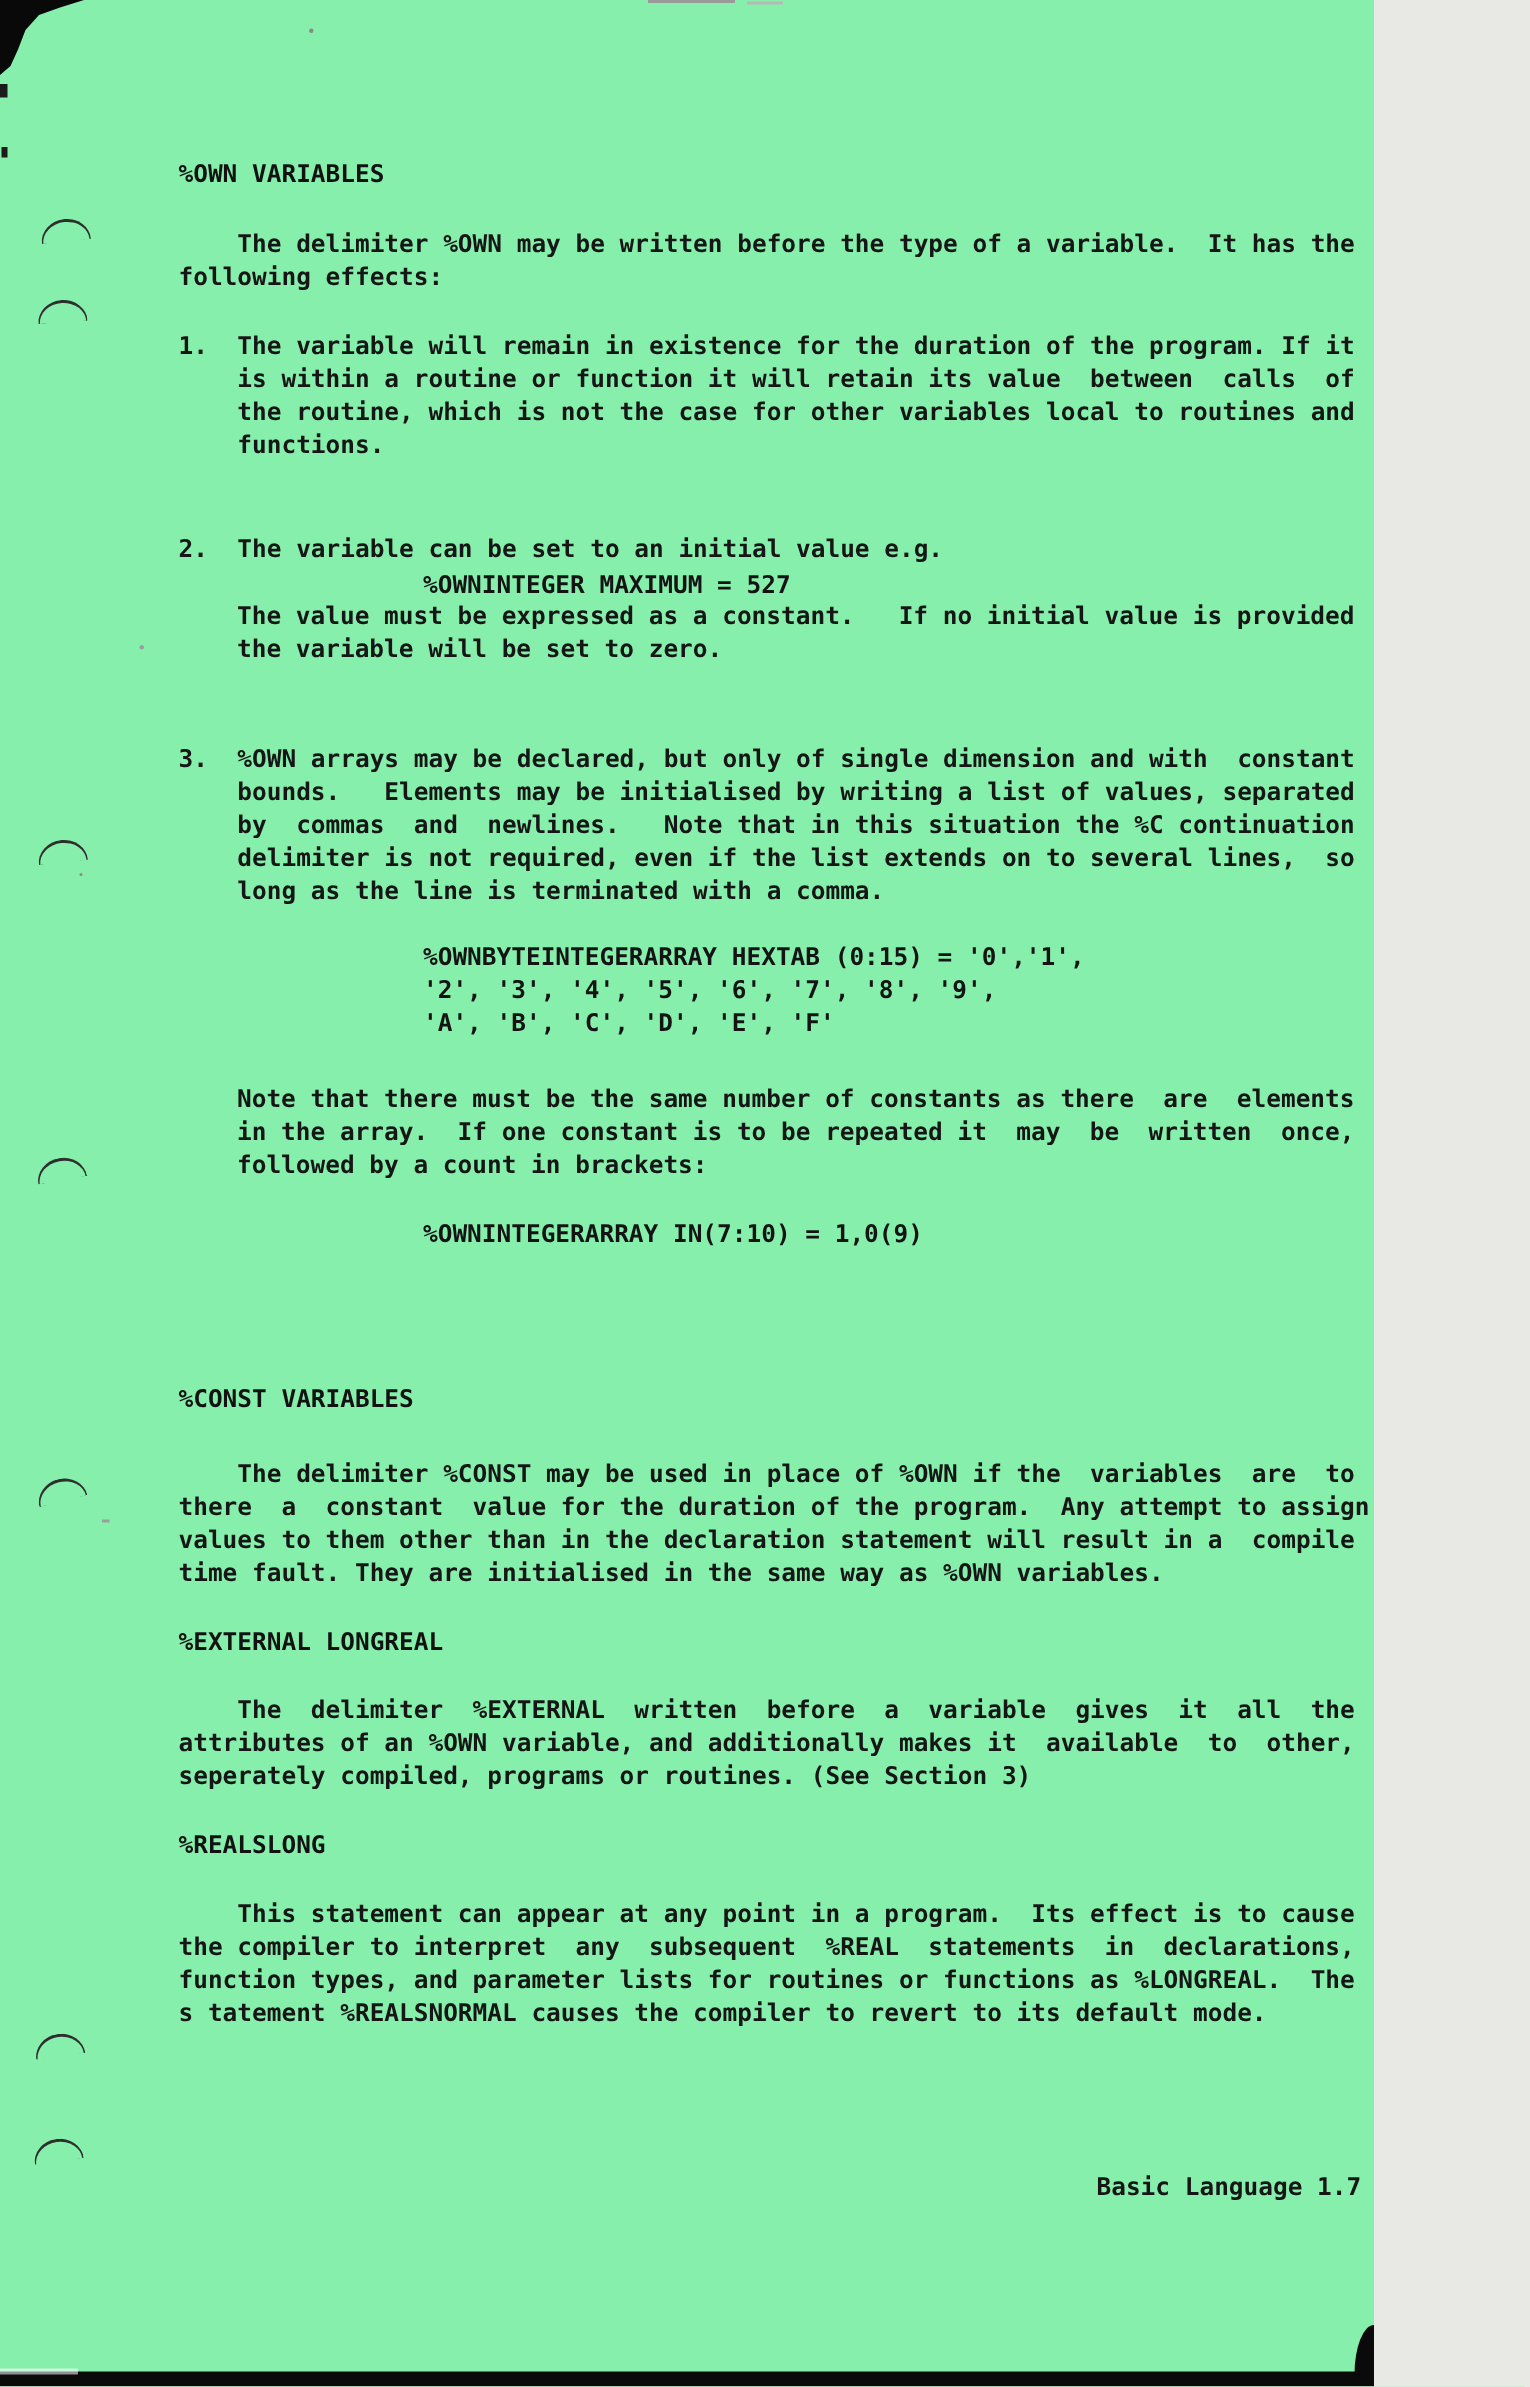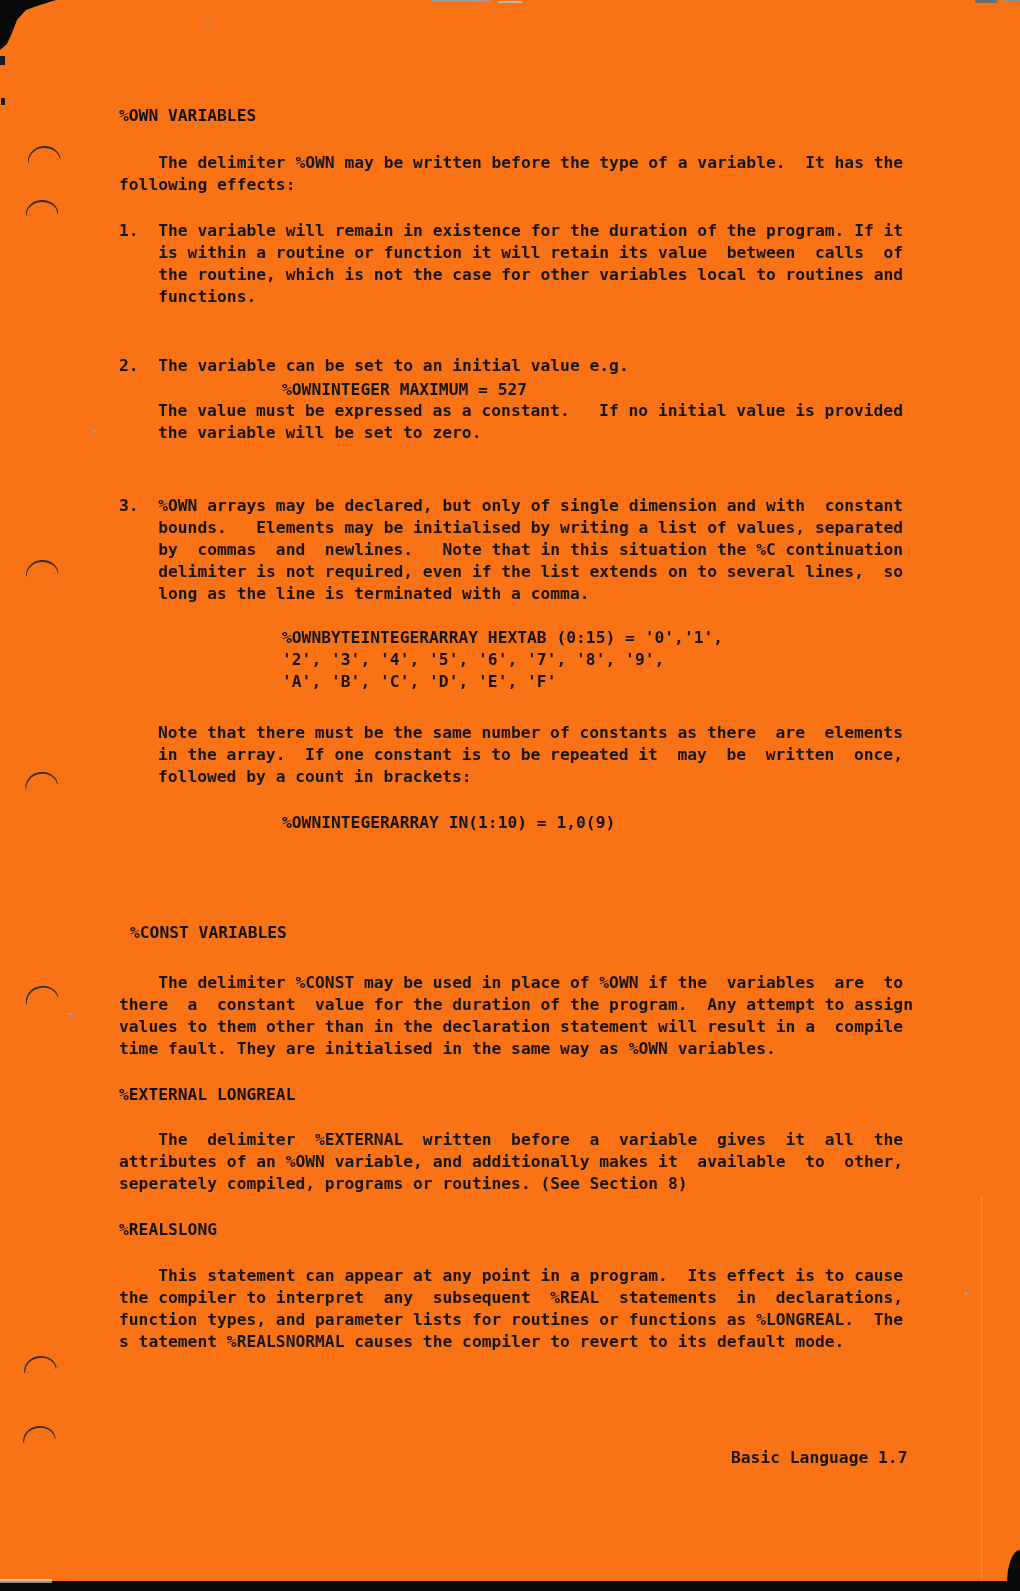--- a/index.html
+++ b/index.html
@@ -1,19 +1,19 @@
 <!DOCTYPE html>
 <html><head>
 <meta charset="utf-8">
 <style>
   html,body{margin:0;padding:0;background:#e8e8e4;}
   .page{
     position:relative;
-    width:1020px;height:1591px;
-    background:#f97316;
+    width:916px;height:1591px;
+    background:#86efac;
     overflow:hidden;
     font-family:"DejaVu Sans Mono", monospace;
   }
   .block{
     position:absolute;
     white-space:pre;
     font:700 16.3px/22px "DejaVu Sans Mono", monospace;
     color:#161616;
     letter-spacing:0;
   }
@@ -105,35 +105,35 @@
     long as the line is terminated with a comma.</div>
 
   <div class="block code" style="left:282px;top:627px;">%OWNBYTEINTEGERARRAY HEXTAB (0:15) = '0','1',
 '2', '3', '4', '5', '6', '7', '8', '9',
 'A', 'B', 'C', 'D', 'E', 'F'</div>
 
   <div class="block" style="left:158px;top:722px;">Note that there must be the same number of constants as there  are  elements
 in the array.  If one constant is to be repeated it  may  be  written  once,
 followed by a count in brackets:</div>
 
-  <div class="block code" style="left:282px;top:812px;">%OWNINTEGERARRAY IN(1:10) = 1,0(9)</div>
+  <div class="block code" style="left:282px;top:812px;">%OWNINTEGERARRAY IN(7:10) = 1,0(9)</div>
 
 
-  <div class="block heading" style="left:130px;top:922px;">%CONST VARIABLES</div>
+  <div class="block heading" style="left:119px;top:922px;">%CONST VARIABLES</div>
 
   <div class="block" style="left:119px;top:972px;">    The delimiter %CONST may be used in place of %OWN if the  variables  are  to
 there  a  constant  value for the duration of the program.  Any attempt to assign
 values to them other than in the declaration statement will result in a  compile
 time fault. They are initialised in the same way as %OWN variables.</div>
 
   <div class="block heading" style="left:119px;top:1084px;">%EXTERNAL LONGREAL</div>
 
   <div class="block" style="left:119px;top:1129px;">    The  delimiter  %EXTERNAL  written  before  a  variable  gives  it  all  the
 attributes of an %OWN variable, and additionally makes it  available  to  other,
-seperately compiled, programs or routines. (See Section 8)</div>
+seperately compiled, programs or routines. (See Section 3)</div>
 
   <div class="block heading" style="left:119px;top:1219px;">%REALSLONG</div>
 
   <div class="block" style="left:119px;top:1265px;">    This statement can appear at any point in a program.  Its effect is to cause
 the compiler to interpret  any  subsequent  %REAL  statements  in  declarations,
 function types, and parameter lists for routines or functions as %LONGREAL.  The
 s tatement %REALSNORMAL causes the compiler to revert to its default mode.</div>
 
   <div class="block" style="left:731px;top:1447px;">Basic Language 1.7</div>
 

